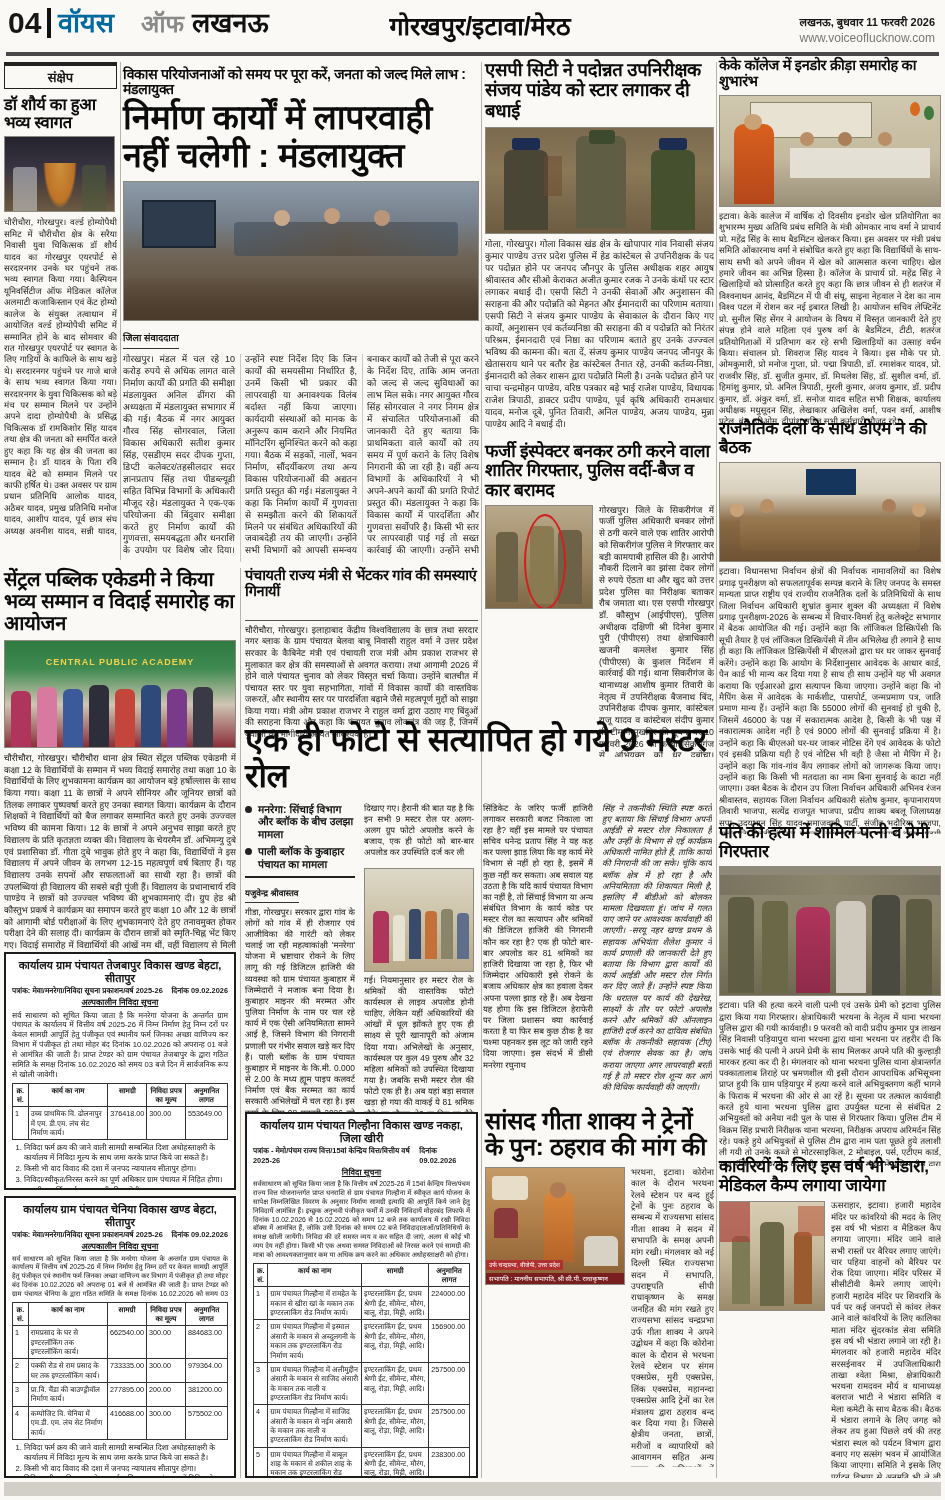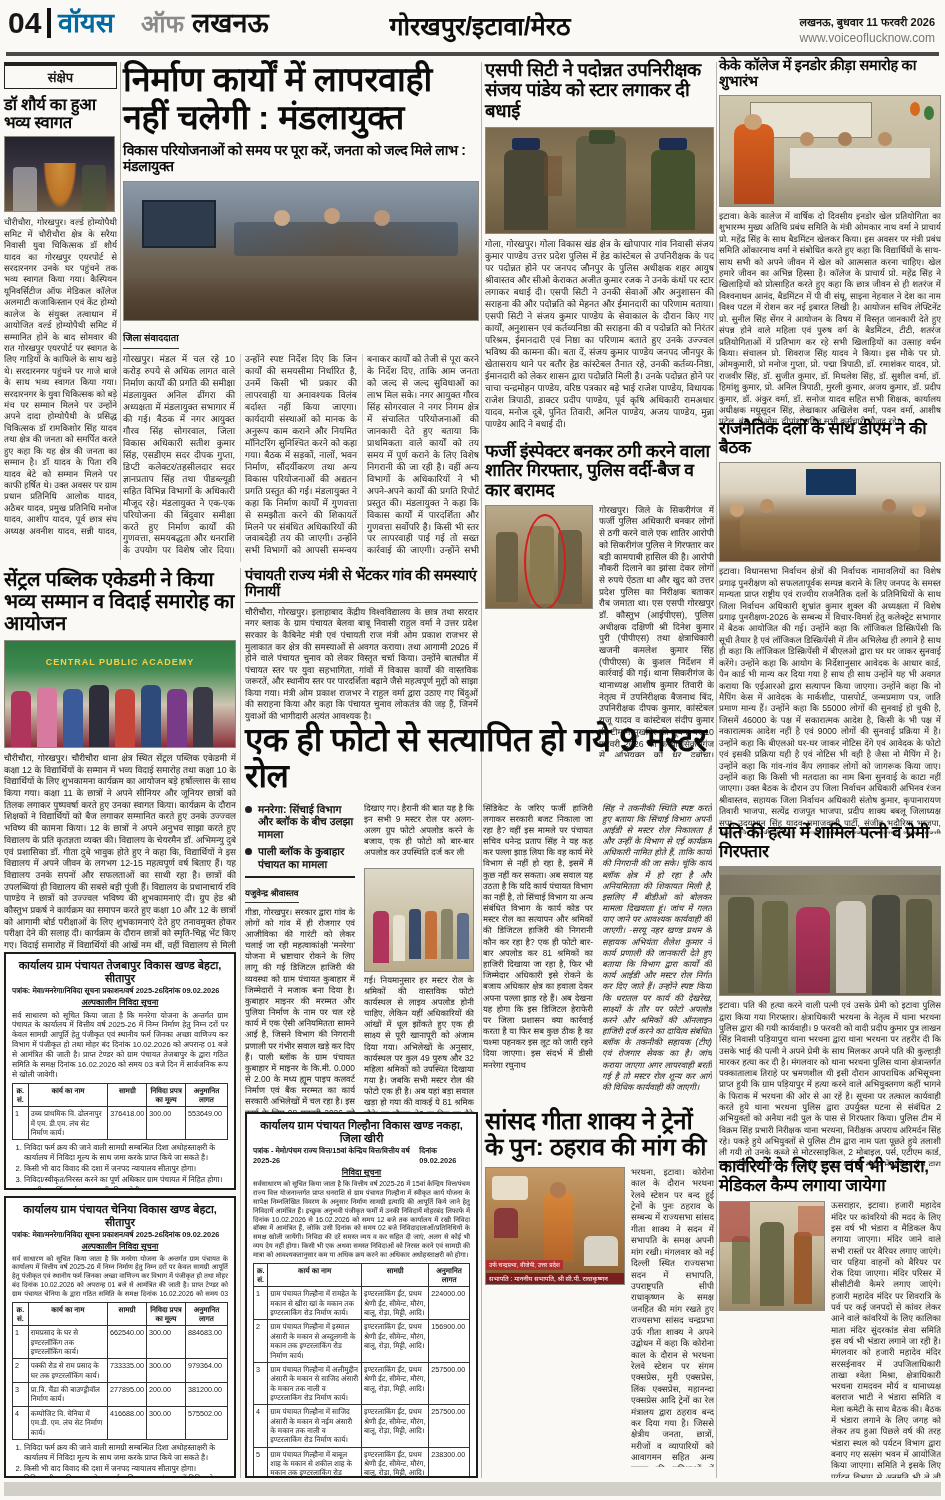--- a/index.html
+++ b/index.html
@@ -7,21 +7,21 @@
   .page{position:absolute;left:0;top:0;width:945px;height:1500px;background:#faf9f5;overflow:hidden;}
   .abs{position:absolute;box-sizing:border-box;}
   .hl{font-weight:800;color:#0c0c0c;line-height:1.1;letter-spacing:-.3px;}
   .body-txt{font-size:9px;line-height:1.33;text-align:justify;color:#1c1c1c;overflow:hidden;}
   .cols-3{column-count:3;column-gap:10px;column-rule:1px solid #ccc8c0;}
   .vrule{position:absolute;width:1px;background:#b8b4ab;}
   .photo{position:relative;overflow:hidden;border:1px solid #8f8a80;box-sizing:border-box;}
   .byline{font-size:9.5px;font-weight:700;border-bottom:1px solid #333;display:inline-block;padding-bottom:4px;}
   .notice{border:2px solid #1d1d1d;background:#fff;padding:5px 6px;font-size:7.6px;line-height:1.3;overflow:hidden;}
   .notice .n-office{font-size:11px;font-weight:800;text-align:center;line-height:1.15;}
-  .notice .n-meta{display:flex;font-weight:700;font-size:7.4px;margin-top:2px;}
+  .notice .n-meta{display:flex;justify-content:space-between;font-weight:700;font-size:7.4px;margin-top:2px;}
   .notice .n-title{text-align:center;font-weight:800;text-decoration:underline;margin:2px 0;font-size:8.2px;}
   .notice table{width:100%;border-collapse:collapse;margin:3px 0;font-size:7.2px;}
   .notice th,.notice td{border:1px solid #333;padding:2px;vertical-align:top;text-align:left;}
   .notice th{font-weight:700;text-align:center;}
   .notice ol{margin:2px 0 2px 12px;padding:0;}
   .notice li{margin-bottom:1px;}
   .bullet-row{display:flex;gap:6px;font-weight:800;font-size:10.5px;line-height:1.2;margin-bottom:5px;}
   .dot{width:7px;height:7px;border-radius:50%;background:#222;margin-top:3px;flex:none;}
   .cap-strip{position:absolute;left:0;right:0;bottom:0;background:#7a1f1f;color:#fff;font-size:6.5px;padding:1px 3px;white-space:nowrap;overflow:hidden;}
   .tag-strip{position:absolute;left:0;bottom:14px;background:#b03030;color:#fff;font-size:6px;padding:1px 3px;white-space:nowrap;}
@@ -52,22 +52,22 @@
     <div class="hl" style="font-size:16.5px;margin:6px 0 5px;">डॉ शौर्य का हुआ भव्य स्वागत</div>
     <div class="photo" style="width:111px;height:76px;background:linear-gradient(180deg,#23232e 0%,#3a3542 45%,#5a4b3c 80%,#6b5a45 100%);">
       <div style="position:absolute;left:38px;top:26px;width:34px;height:46px;background:radial-gradient(ellipse at top,#e8a23a 0%,#d07a22 60%,transparent 70%);opacity:.85;"></div>
       <div style="position:absolute;left:8px;top:30px;width:24px;height:44px;background:#cfd2d6;opacity:.55;border-radius:4px 4px 0 0;"></div>
       <div style="position:absolute;right:8px;top:28px;width:24px;height:46px;background:#4d5a3c;opacity:.6;border-radius:4px 4px 0 0;"></div>
     </div>
     <div class="body-txt" style="margin-top:5px;font-size:8.6px;height:320px;">चौरीचौरा, गोरखपुर। वर्ल्ड होम्योपैथी समिट में चौरीचौरा क्षेत्र के सरैया निवासी युवा चिकित्सक डॉ शौर्य यादव का गोरखपुर एयरपोर्ट से सरदारनगर उनके घर पहुंचने तक भव्य स्वागत किया गया। कैस्पियन यूनिवर्सिटीज ऑफ मेडिकल कॉलेज अलमाटी कजाकिस्तान एवं केंट होम्यो कालेज के संयुक्त तत्वाधान में आयोजित वर्ल्ड होम्योपैथी समिट में सम्मानित होने के बाद सोमवार की रात गोरखपुर एयरपोर्ट पर स्वागत के लिए गाड़ियों के काफिले के साथ खड़े थे। सरदारनगर पहुंचने पर गाजे बाजे के साथ भव्य स्वागत किया गया। सरदारनगर के युवा चिकित्सक को बड़े मंच पर सम्मान मिलने पर उन्होंने अपने दादा होम्योपैथी के प्रसिद्ध चिकित्सक डॉ रामकिशोर सिंह यादव तथा क्षेत्र की जनता को समर्पित करते हुए कहा कि यह क्षेत्र की जनता का सम्मान है। डॉ यादव के पिता रवि यादव बेटे को सम्मान मिलने पर काफी हर्षित थे। उक्त अवसर पर ग्राम प्रधान प्रतिनिधि आलोक यादव, अठैबर यादव, प्रमुख प्रतिनिधि मनोज यादव, आशीप यादव, पूर्व छात्र संघ अध्यक्ष अवनीश यादव, सन्नी यादव, सौरभ यादव, जगदीशपुर ग्राम प्रधान गगनदेव यादव, राकेश यादव सहित तमाम लोग उपस्थित रहे।</div>
   </div>
 
   <div class="abs" style="left:123px;top:60px;width:356px;height:502px;">
+    <div class="hl" style="font-size:14px;margin-top:7px;font-weight:800;">विकास परियोजनाओं को समय पर पूरा करें, जनता को जल्द मिले लाभ : मंडलायुक्त</div>
     <div class="hl" style="font-size:34px;line-height:1.12;">निर्माण कार्यों में लापरवाही नहीं चलेगी : मंडलायुक्त</div>
-    <div class="hl" style="font-size:14px;margin-top:7px;font-weight:800;">विकास परियोजनाओं को समय पर पूरा करें, जनता को जल्द मिले लाभ : मंडलायुक्त</div>
     <div class="photo" style="width:356px;height:140px;margin-top:7px;background:linear-gradient(180deg,#8d9aa8 0%,#76808c 28%,#6e6354 55%,#554533 100%);">
       <div style="position:absolute;left:18px;top:18px;width:70px;height:44px;background:#2d3b4c;border:2px solid #1c2630;"></div>
       <div style="position:absolute;left:110px;top:40px;right:20px;height:34px;background:linear-gradient(90deg,#394a5c,#4a3f33,#394a5c);opacity:.55;border-radius:4px;"></div>
       <div style="position:absolute;left:0;bottom:0;right:0;height:42px;background:linear-gradient(180deg,rgba(93,74,55,.2),#4a3a2a);"></div>
       <div style="position:absolute;left:150px;top:28px;width:16px;height:16px;border-radius:50%;background:#caa98a;"></div>
       <div style="position:absolute;left:200px;top:26px;width:16px;height:16px;border-radius:50%;background:#c29d7e;"></div>
       <div style="position:absolute;left:250px;top:28px;width:16px;height:16px;border-radius:50%;background:#b99679;"></div>
     </div>
     <div style="margin-top:6px;">
       <span class="byline">जिला संवाददाता</span>
@@ -165,21 +165,21 @@
       <div style="position:absolute;left:84px;bottom:0;width:20px;height:62px;background:#2e2e3a;border-radius:6px 6px 0 0;"></div>
       <div style="position:absolute;left:110px;bottom:0;width:20px;height:58px;background:#c4453a;border-radius:6px 6px 0 0;"></div>
       <div style="position:absolute;left:136px;bottom:0;width:20px;height:62px;background:#2e4a7a;border-radius:6px 6px 0 0;"></div>
       <div style="position:absolute;left:162px;bottom:0;width:20px;height:58px;background:#7a3a8a;border-radius:6px 6px 0 0;"></div>
       <div style="position:absolute;left:188px;bottom:0;width:20px;height:60px;background:#3a3a46;border-radius:6px 6px 0 0;"></div>
     </div>
     <div class="body-txt" style="margin-top:5px;height:240px;font-size:8.8px;">चौरीचौरा, गोरखपुर। चौरीचौरा थाना क्षेत्र स्थित सेंट्रल पब्लिक एकेडमी में कक्षा 12 के विद्यार्थियों के सम्मान में भव्य विदाई समारोह तथा कक्षा 10 के विद्यार्थियों के लिए शुभकामना कार्यक्रम का आयोजन बड़े हर्षोल्लास के साथ किया गया। कक्षा 11 के छात्रों ने अपने सीनियर और जूनियर छात्रों को तिलक लगाकर पुष्पवर्षा करते हुए उनका स्वागत किया। कार्यक्रम के दौरान शिक्षकों ने विद्यार्थियों को बैज लगाकर सम्मानित करते हुए उनके उज्ज्वल भविष्य की कामना किया। 12 के छात्रों ने अपने अनुभव साझा करते हुए विद्यालय के प्रति कृतज्ञता व्यक्त की। विद्यालय के चेयरमैन डॉ. अभिमन्यु दुबे एवं प्रशासिका डॉ. गीता दुबे भावुक होते हुए ने कहा कि, विद्यार्थियों ने इस विद्यालय में अपने जीवन के लगभग 12-15 महत्वपूर्ण वर्ष बिताए हैं। यह विद्यालय उनके सपनों और सफलताओं का साथी रहा है। छात्रों की उपलब्धियां ही विद्यालय की सबसे बड़ी पूंजी हैं। विद्यालय के प्रधानाचार्य रवि पाण्डेय ने छात्रों को उज्ज्वल भविष्य की शुभकामनाएं दी। ग्रुप हेड श्री कौस्तुभ प्रकर्ष ने कार्यक्रम का समापन करते हुए कक्षा 10 और 12 के छात्रों को आगामी बोर्ड परीक्षाओं के लिए शुभकामनाएं देते हुए तनावमुक्त होकर परीक्षा देने की सलाह दी। कार्यक्रम के दौरान छात्रों को स्मृति-चिह्न भेंट किए गए। विदाई समारोह में विद्यार्थियों की आंखें नम थीं, वहीं विद्यालय से मिली यादों को सहेजने का संकल्प भी दिखाई दिया।</div>
   </div>
 
   <div class="abs" style="left:245px;top:568px;width:233px;height:150px;">
-    <div class="hl" style="font-size:14.5px;border-bottom:1px solid #555;padding-bottom:2px;">पंचायती राज्य मंत्री से भेंटकर गांव की समस्याएं गिनायीं</div>
+    <div class="hl" style="font-size:14.5px;border-bottom:1px solid #555;padding-bottom:20px;">पंचायती राज्य मंत्री से भेंटकर गांव की समस्याएं गिनायीं</div>
     <div class="body-txt" style="margin-top:4px;height:118px;font-size:8.7px;">चौरीचौरा, गोरखपुर। इलाहाबाद केंद्रीय विश्वविद्यालय के छात्र तथा सरदार नगर ब्लाक के ग्राम पंचायत बेलवा बाबू निवासी राहुल वर्मा ने उत्तर प्रदेश सरकार के कैबिनेट मंत्री एवं पंचायती राज मंत्री ओम प्रकाश राजभर से मुलाकात कर क्षेत्र की समस्याओं से अवगत कराया। तथा आगामी 2026 में होने वाले पंचायत चुनाव को लेकर विस्तृत चर्चा किया। उन्होंने बातचीत में पंचायत स्तर पर युवा सहभागिता, गांवों में विकास कार्यों की वास्तविक जरूरतें, और स्थानीय स्तर पर पारदर्शिता बढ़ाने जैसे महत्वपूर्ण मुद्दों को साझा किया गया। मंत्री ओम प्रकाश राजभर ने राहुल वर्मा द्वारा उठाए गए बिंदुओं की सराहना किया और कहा कि पंचायत चुनाव लोकतंत्र की जड़ हैं, जिनमें युवाओं की भागीदारी अत्यंत आवश्यक है।</div>
   </div>
 
   <div class="abs" style="left:245px;top:722px;width:469px;height:384px;">
     <div class="hl" style="font-size:33px;letter-spacing:-.5px;">एक ही फोटो से सत्यापित हो गये 9 मस्टर रोल</div>
     <div style="display:flex;gap:9px;margin-top:8px;height:330px;overflow:hidden;">
       <div style="width:110px;flex:none;">
         <div class="bullet-row">
             <span class="dot"></span>
             <span>मनरेगा: सिंचाई विभाग और ब्लॉक के बीच उलझा मामला</span>

